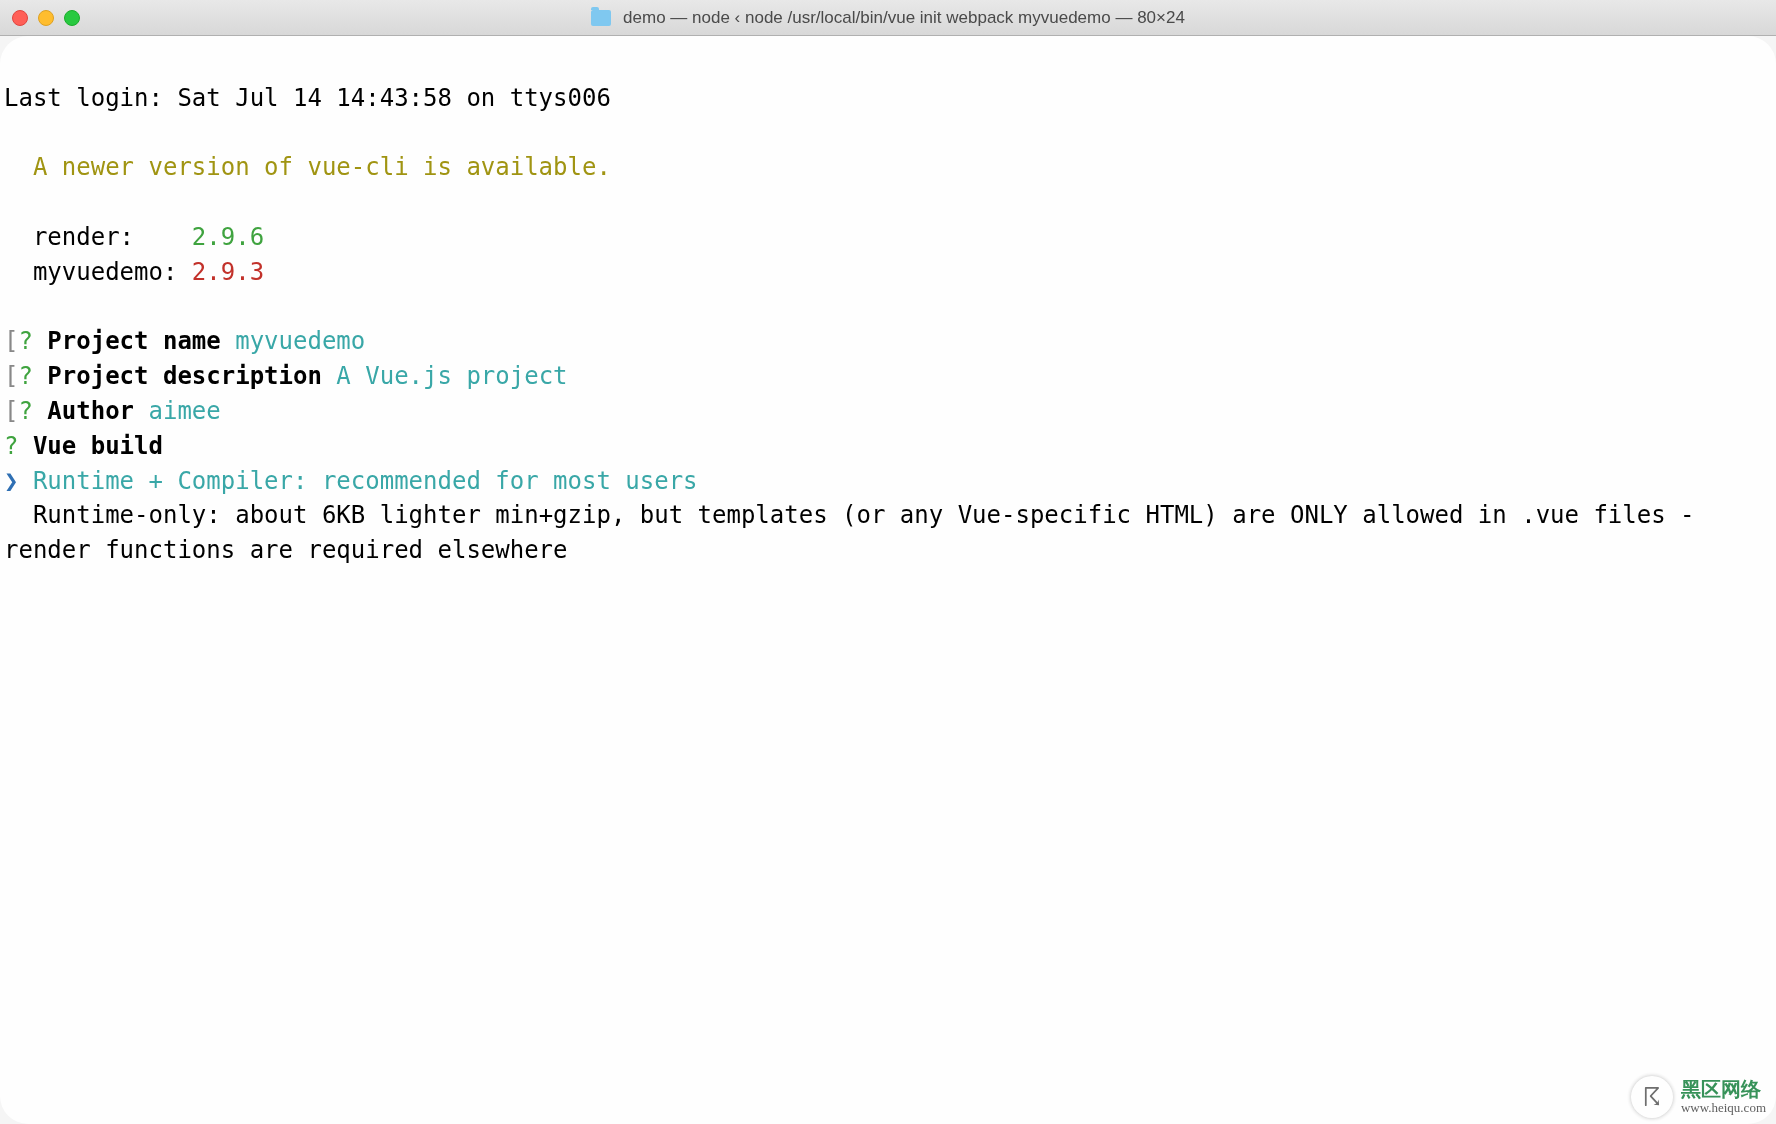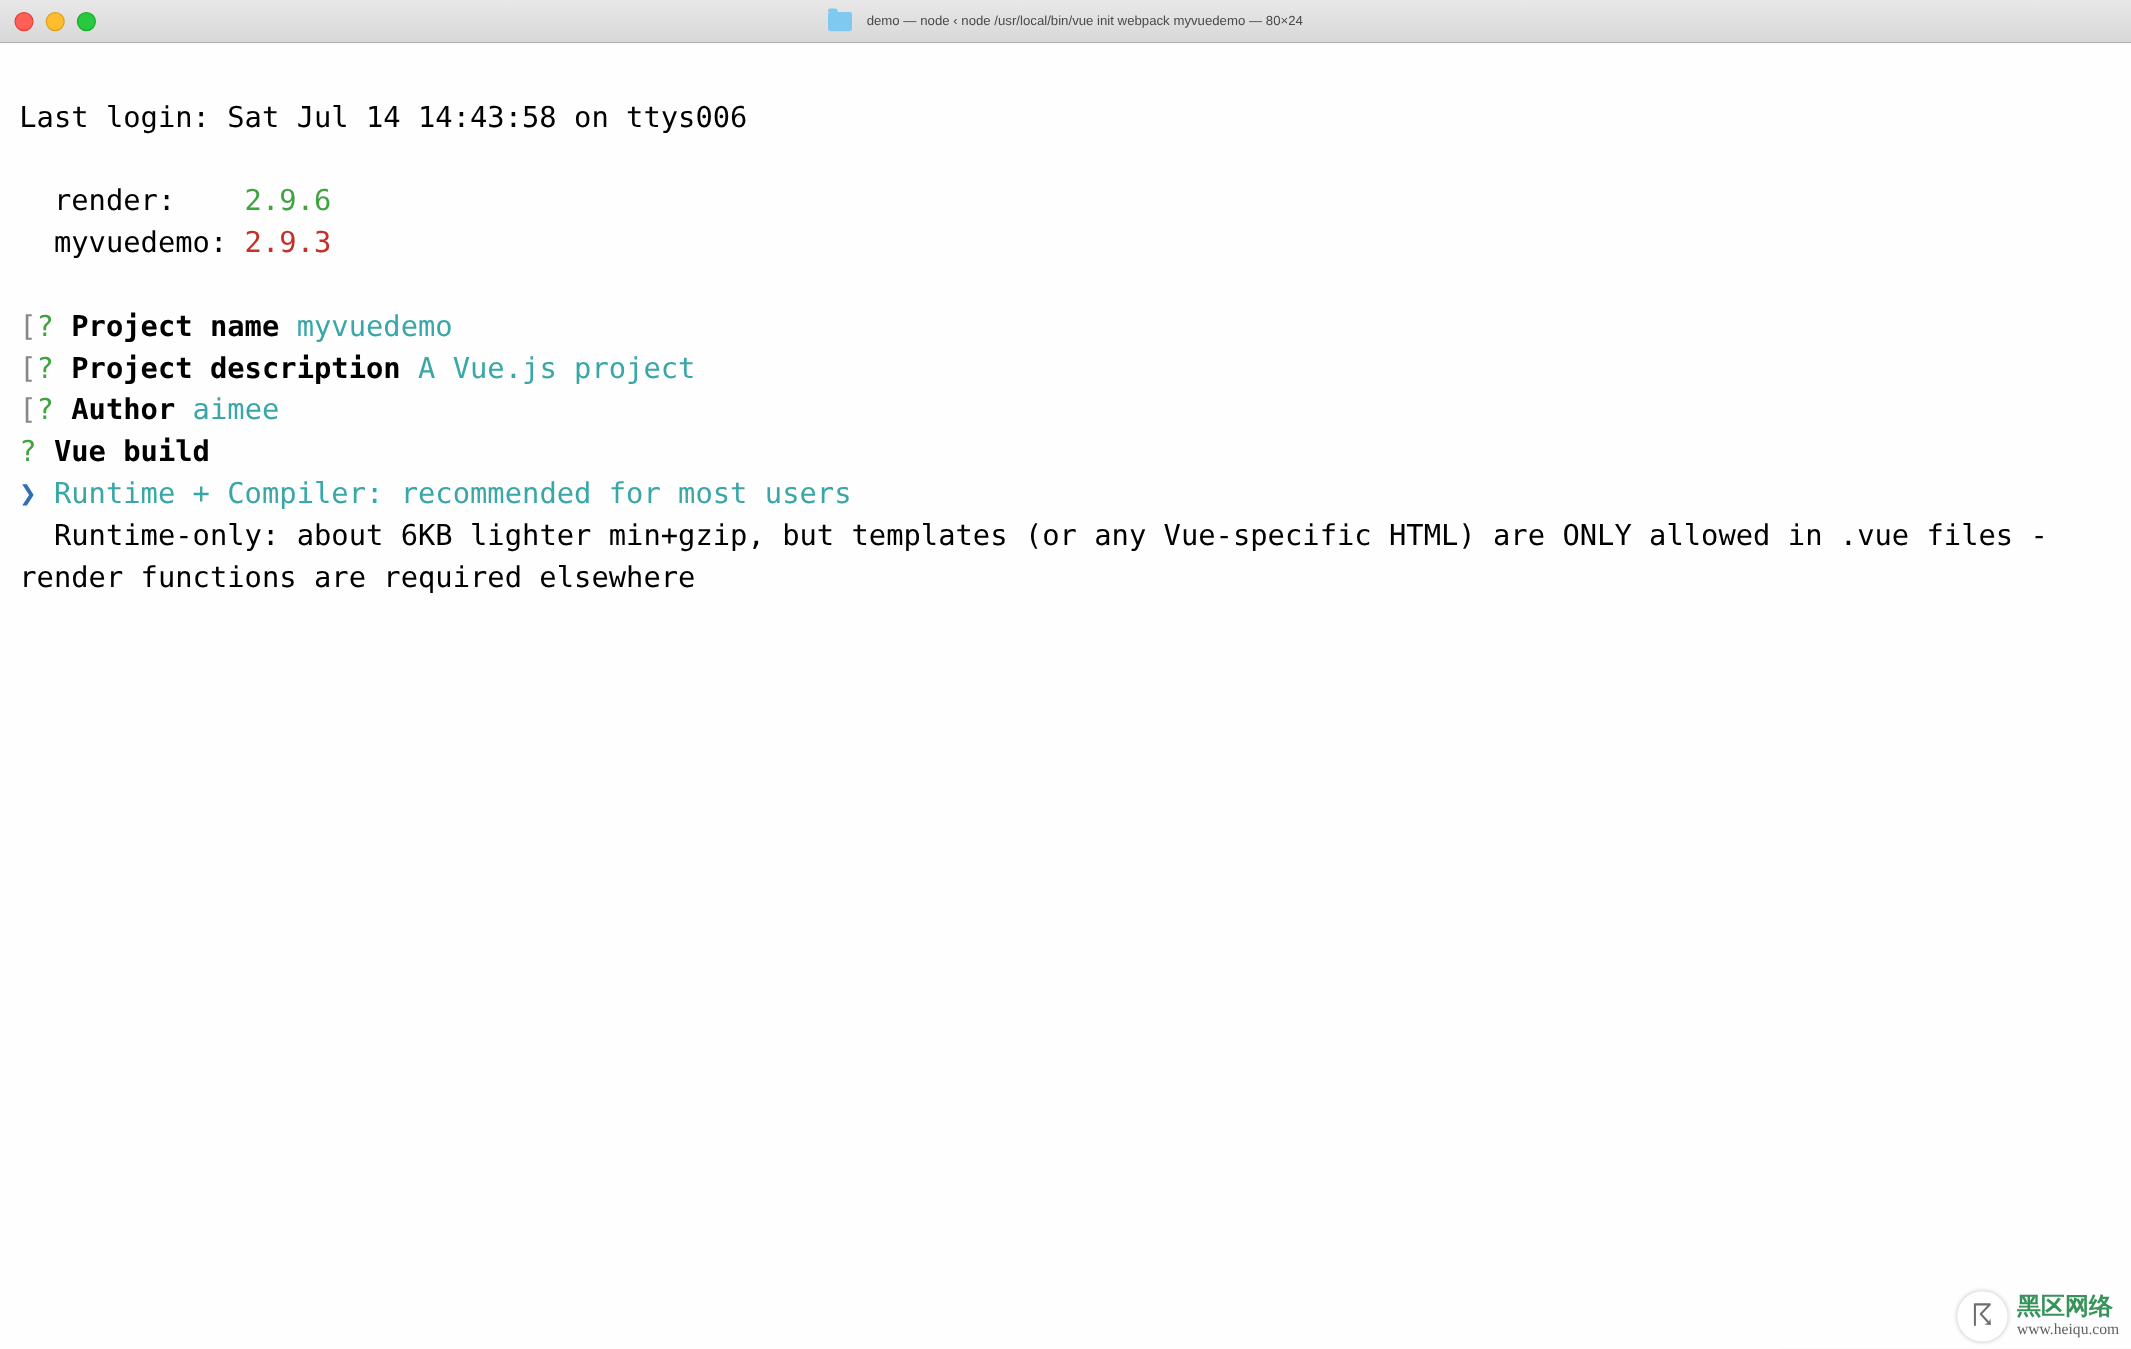--- a/index.html
+++ b/index.html
@@ -34,21 +34,21 @@
     }
     .tl-close { background: #ff5f57; border: 1px solid #e0443e; }
     .tl-min   { background: #ffbd2e; border: 1px solid #dea123; }
     .tl-max   { background: #28c940; border: 1px solid #1aad2b; }
     .title-center {
       margin: 0 auto;
       display: flex;
       align-items: center;
       gap: 12px;
       font-family: -apple-system, sans-serif;
-      font-size: 11px;
+      font-size: 17px;
       color: #4a4a4a;
     }
     .folder-icon {
       width: 20px;
       height: 16px;
       background: #7fc8f0;
       border-radius: 2px;
       position: relative;
     }
     .folder-icon::before {
@@ -56,27 +56,28 @@
       position: absolute;
       top: -3px;
       left: 0;
       width: 8px;
       height: 3px;
       background: #7fc8f0;
       border-radius: 2px 2px 0 0;
     }
     .terminal {
       background: rgba(255,255,255,0.88);
-      padding: 10px 16px;
+      padding: 10px 4px;
       line-height: 1.45;
       white-space: pre;
       font-weight: 400;
       color: #000;
       height: calc(100% - 36px);
       position: relative;
+      border-radius: 28px;
     }
     .bold { font-weight: 700; }
     .yellow { color: #a09412; }
     .green  { color: #3fa33f; }
     .red    { color: #c2312a; }
     .cyan   { color: #39a7a7; }
     .grey   { color: #888; }
     .arrow   { color: #2f6fb3; font-weight:700;}
     .line { display:block; }
     .wrap { white-space: pre-wrap; }
@@ -110,20 +111,21 @@
     <div class="traffic-light tl-max"></div>
   </div>
   <div class="title-center">
     <span class="folder-icon"></span>
     <span>demo — node ‹ node /usr/local/bin/vue init webpack myvuedemo — 80×24</span>
   </div>
 </div>
 
 <div class="terminal">
 <span class="line">Last login: Sat Jul 14 14:43:58 on ttys006</span>
+<span class="line yellow">  A newer version of vue-cli is available.</span>
 <span class="line"><span>  render:    </span><span class="green">2.9.6</span></span><span class="line"><span>  myvuedemo: </span><span class="red">2.9.3</span></span>
 <span class="line"><span class="grey">[</span><span class="green">? </span><span class="bold">Project name </span><span class="cyan">myvuedemo</span></span><span class="line"><span class="grey">[</span><span class="green">? </span><span class="bold">Project description </span><span class="cyan">A Vue.js project</span></span><span class="line"><span class="grey">[</span><span class="green">? </span><span class="bold">Author </span><span class="cyan">aimee</span></span><span class="line"><span class="green">? </span><span class="bold">Vue build </span></span><span class="line"><span class="arrow">❯ </span><span class="cyan">Runtime + Compiler: recommended for most users</span></span><span class="line wrap">  Runtime-only: about 6KB lighter min+gzip, but templates (or any Vue-specific HTML) are ONLY allowed in .vue files - render functions are required elsewhere</span>
 </div>
 
 <div class="watermark">
   <div class="wm-logo">☈</div>
   <div>
     <div class="wm-text">黑区网络</div>
     <div class="wm-sub">www.heiqu.com</div>
   </div>

